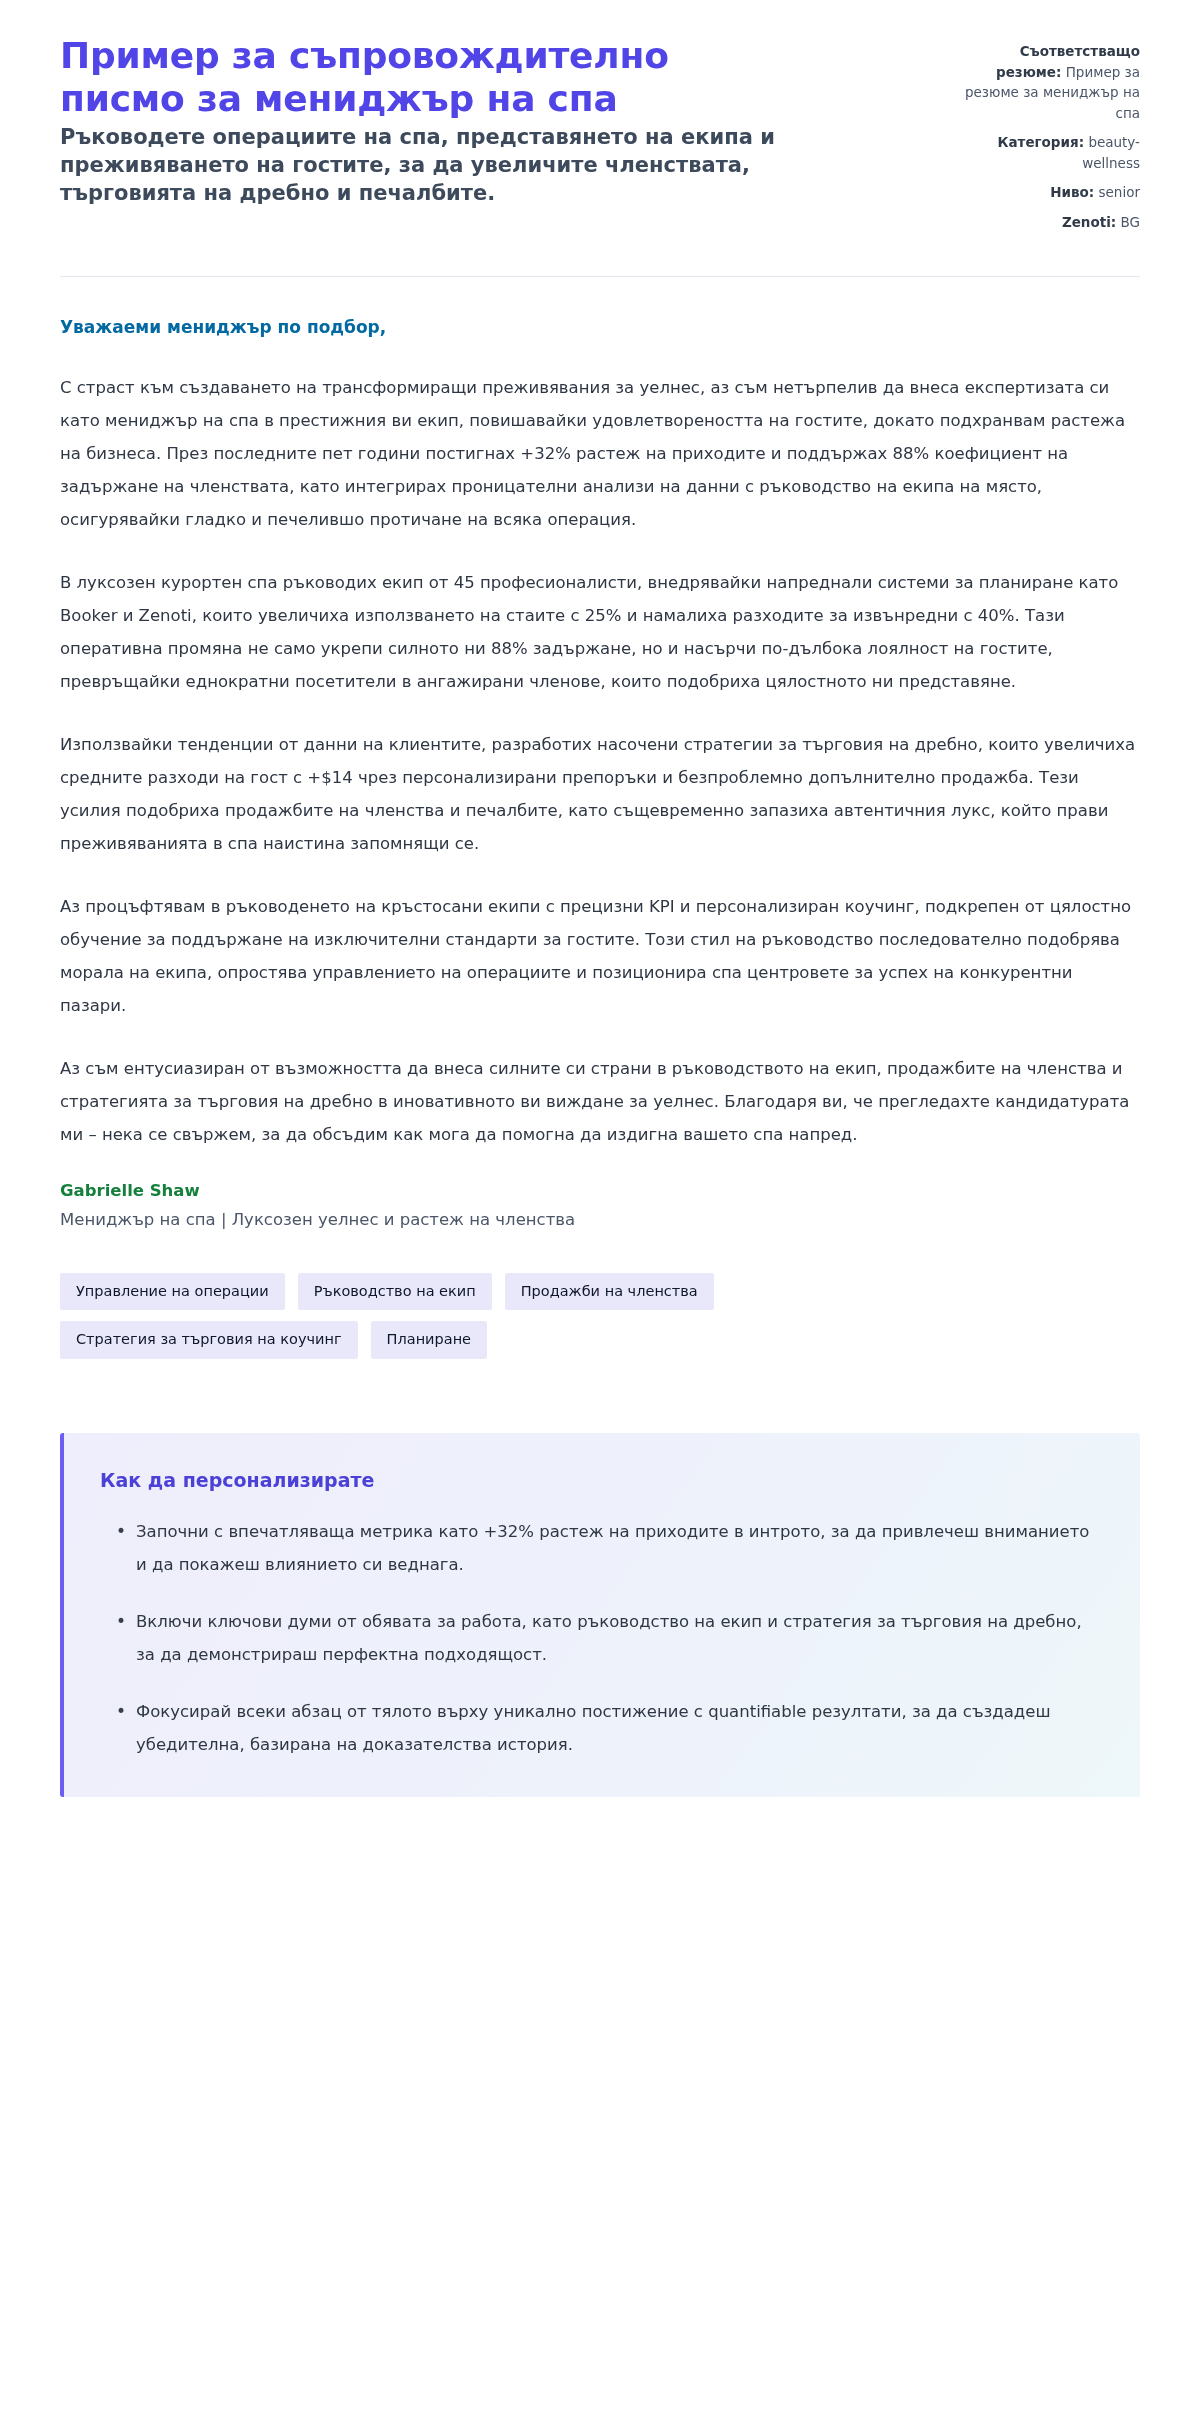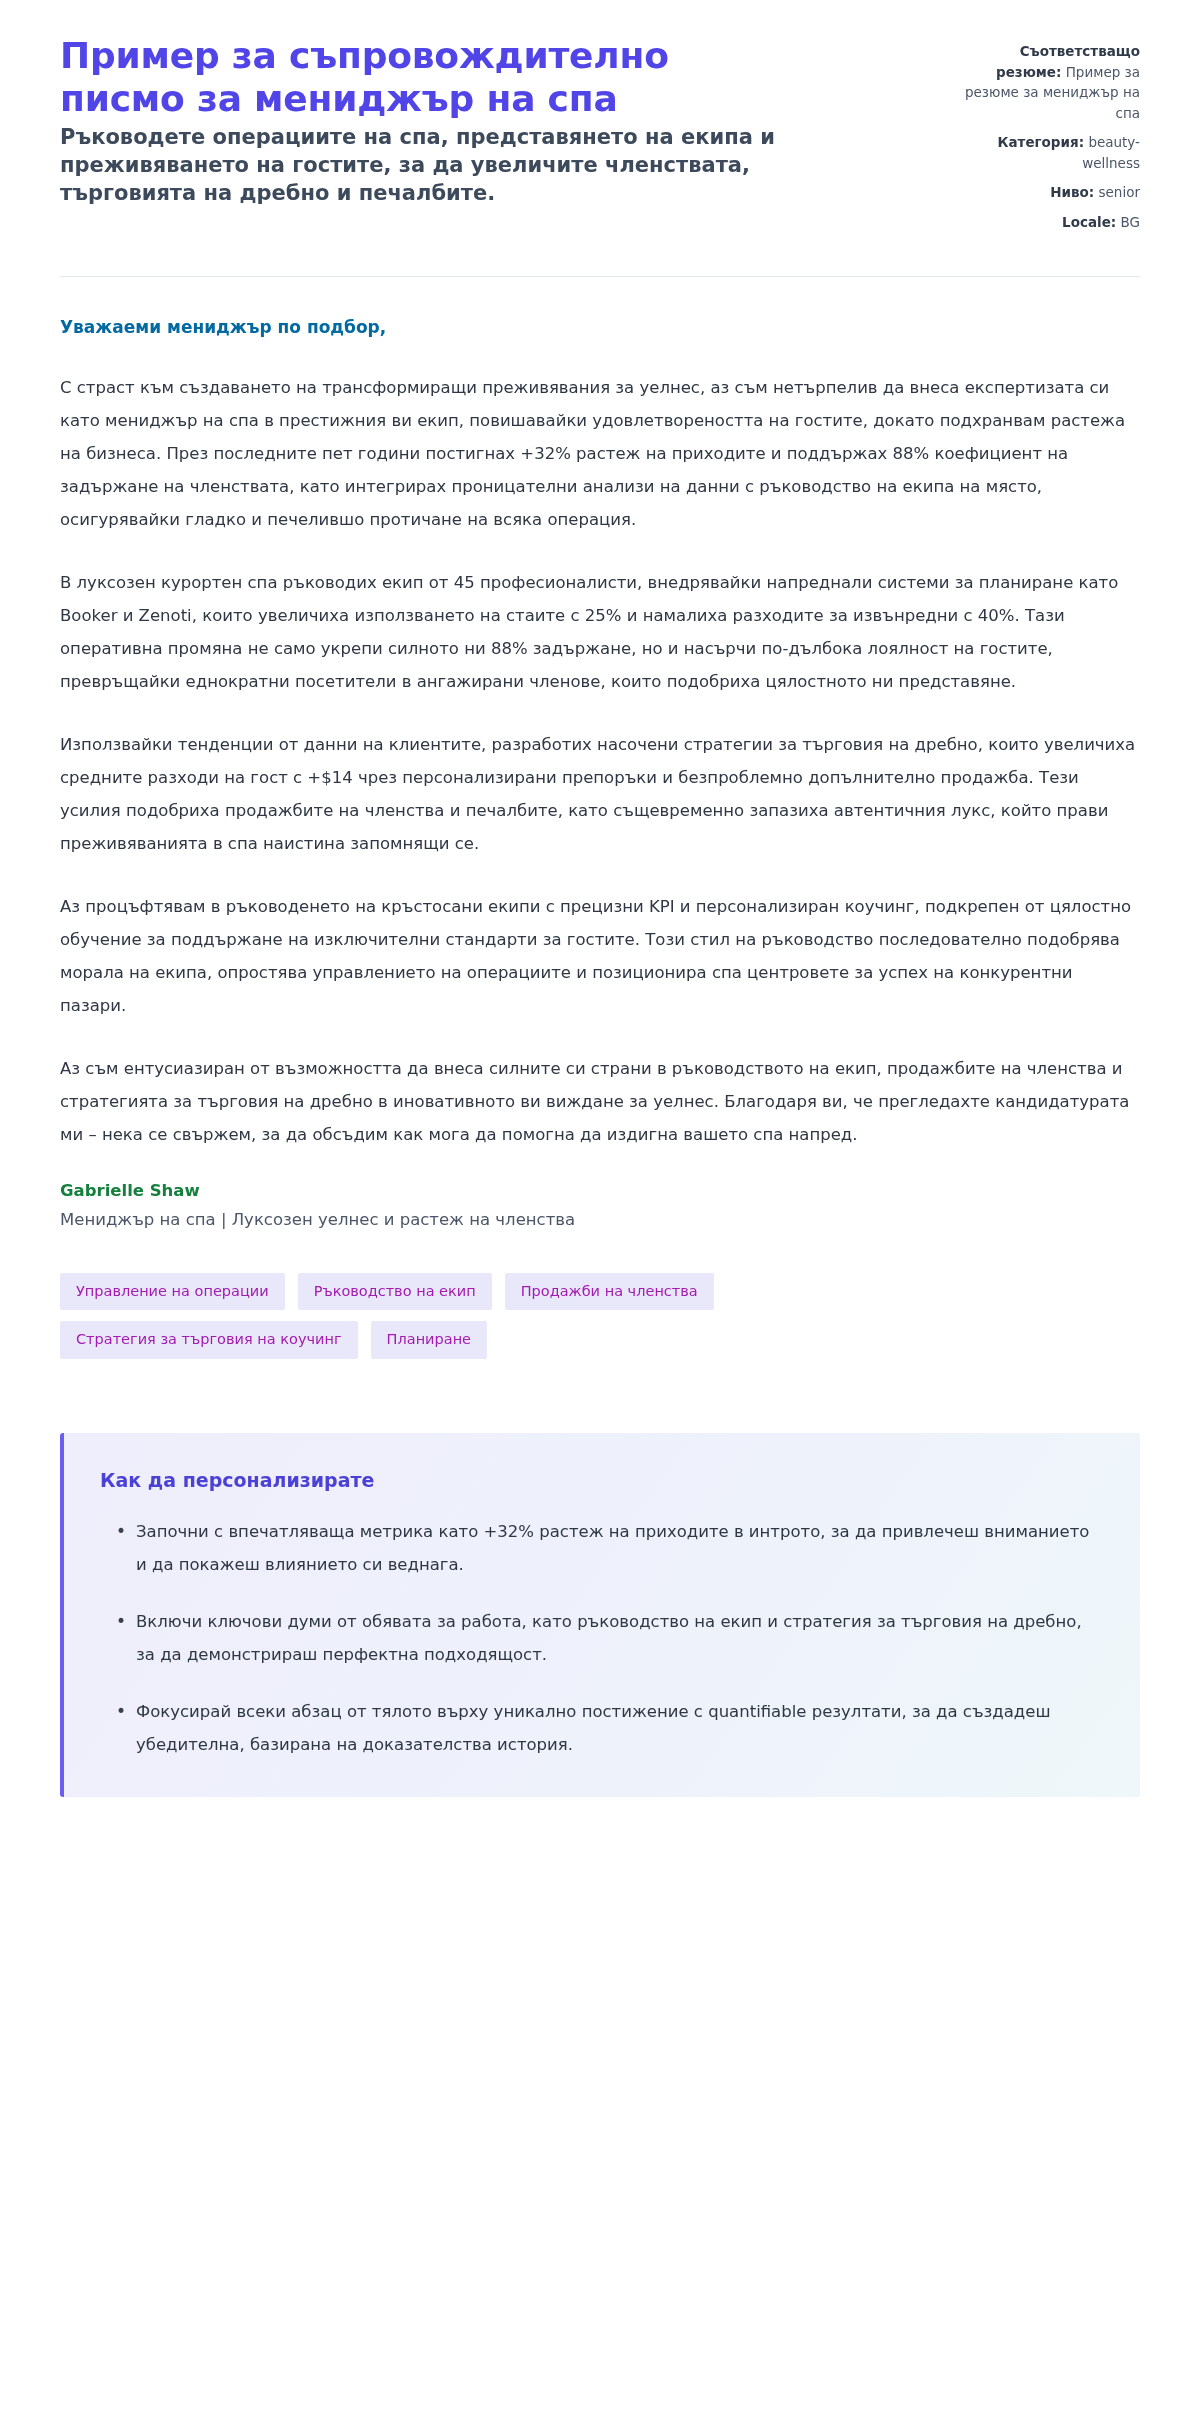--- a/index.html
+++ b/index.html
@@ -114,21 +114,21 @@
   
   .tag-list {
     margin-top: 44px;
     display: flex;
     flex-wrap: wrap;
     gap: 11px 13px;
     max-width: 880px;
   }
   .tag {
     background: #e9e8fb;
-    color: #a21caf;
+    color: #0f172a;
     font-size: 14.5px;
     line-height: 1;
     padding: 11px 16px 12px 16px;
     border-radius: 2px;
     white-space: nowrap;
   }
 
   
   .callout {
     margin-top: 74px;
@@ -186,21 +186,21 @@
       </div>
       <div class="meta-row">
         <span class="meta-label">Категория:</span>
         <span class="meta-value">beauty-wellness</span>
       </div>
       <div class="meta-row">
         <span class="meta-label">Ниво:</span>
         <span class="meta-value">senior</span>
       </div>
       <div class="meta-row">
-        <span class="meta-label">Locale:</span>
+        <span class="meta-label">Zenoti:</span>
         <span class="meta-value">BG</span>
       </div>
     </div>
   </div>
 
   <hr class="header-rule">
 
   <div class="letter">
     <p class="salutation">Уважаеми мениджър по подбор,</p>
 

